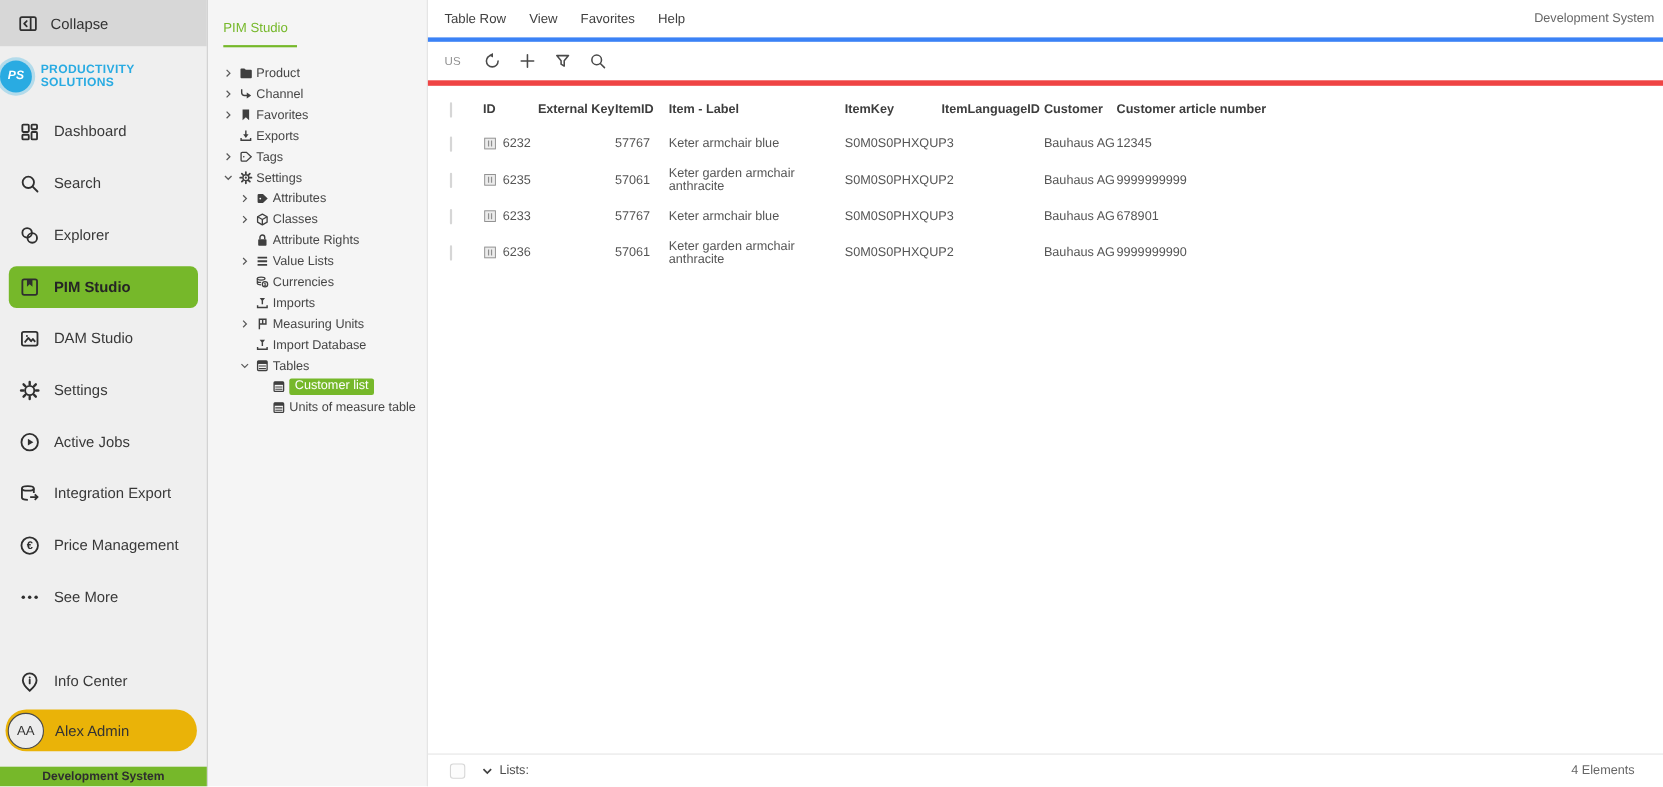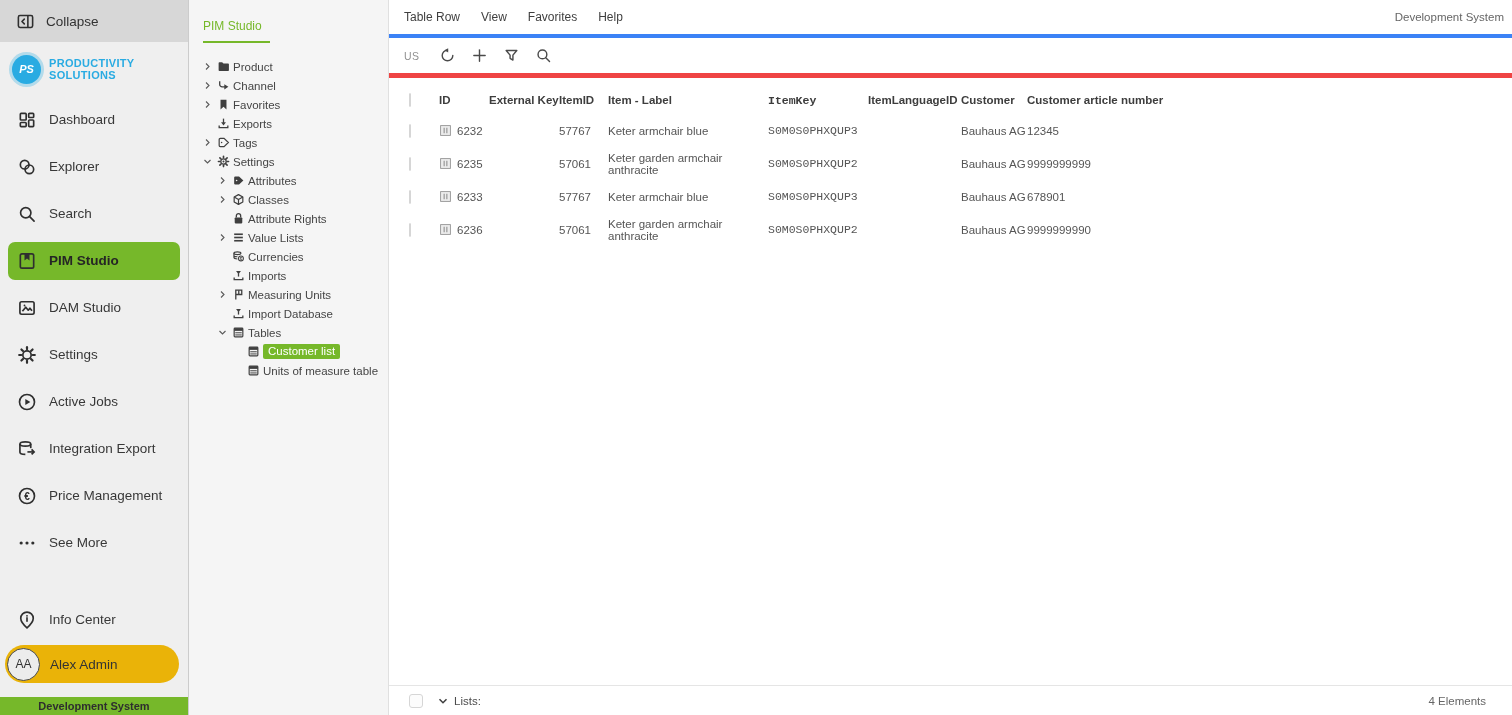--- a/index.html
+++ b/index.html
@@ -4,21 +4,21 @@
 <style>
   *{margin:0;padding:0;box-sizing:border-box;}
   html,body{width:1512px;height:715px;overflow:hidden;}
   body{font-family:"Liberation Sans",sans-serif;color:#3c3c3c;background:#fff;}
   .app{display:flex;width:1512px;height:715px;}
 
   
   .sidebar{width:189px;min-width:189px;background:#efefef;display:flex;flex-direction:column;border-right:1px solid #cccccc;}
   .collapse-bar{height:42px;background:#d7d7d7;display:flex;align-items:center;padding-left:16px;gap:11px;cursor:pointer;}
   .collapse-bar span{font-size:13.5px;color:#323232;}
-  .logo-row{height:54px;display:flex;align-items:center;padding-left:12px;gap:8px;}
+  .logo-row{height:54px;display:flex;align-items:center;gap:8px;}
   .logo-badge{width:29px;height:29px;border-radius:50%;background:#29abe2;color:#fff;display:flex;align-items:center;justify-content:center;font-size:11px;font-weight:700;font-style:italic;box-shadow:0 0 0 3px rgba(41,171,226,.30);}
   .logo-text{display:flex;flex-direction:column;color:#29abe2;font-size:11px;font-weight:800;letter-spacing:.3px;line-height:1.1;}
   .nav-item{height:47px;display:flex;align-items:center;padding-left:17px;gap:12px;cursor:pointer;}
   .nav-item svg{width:20px;height:20px;flex:none;color:#2f2f2f;}
   .nav-item span{font-size:13.5px;color:#383838;}
   .nav-item.active{height:38px;margin:4.5px 8px;padding-left:9px;background:#76b82a;border-radius:7px;}
   .nav-item.active span{font-weight:700;color:#252525;}
   .spacer{flex:1;}
   .user-pill{height:38px;margin:2px 9px 14px 5px;background:#eab308;border-radius:19px;display:flex;align-items:center;cursor:pointer;}
   .avatar{width:33px;height:33px;border-radius:50%;border:1.5px solid #4a4a4a;background:#ececec;display:flex;align-items:center;justify-content:center;font-size:12px;font-weight:400;color:#333;margin-left:2px;flex:none;}
@@ -51,21 +51,21 @@
 
   .grid{padding-top:8px;}
   .grow{display:flex;align-items:center;padding-left:20px;}
   .grow.head{height:28px;font-weight:700;font-size:11.5px;color:#3d3d3d;}
   .grow.data{height:33px;font-size:11.5px;color:#555;}
   .c-check{width:30px;}
   .c-id{width:50px;display:flex;align-items:center;gap:5px;}
   .c-ext{width:70px;}
   .c-iid{width:49px;}
   .c-lbl{width:160px;}
-  .c-key{width:100px;font-family:Liberation Mono, monospace;}
+  .c-key{width:88px;}
   .c-lang{width:93px;}
   .c-cust{width:66px;}
   .c-art{width:200px;}
   .cbx{width:14px;height:14px;border:1px solid #d6d6d6;border-radius:3px;background:#fcfcfc;cursor:pointer;flex:none;}
   .row-icon{width:13px;height:13px;color:#8f8f8f;flex:none;}
 
   .statusbar{margin-top:auto;height:30px;border-top:1px solid #e5e5e5;display:flex;align-items:center;padding-left:20px;}
   .statusbar .marklbl{font-size:11.5px;color:#4c4c4c;margin-left:4px;}
   .statusbar .chev{width:14px;height:14px;color:#3f3f3f;margin-left:13px;cursor:pointer;}
   .statusbar .count{margin-left:auto;margin-right:26px;font-size:11.5px;color:#666;}
@@ -100,31 +100,31 @@
         <svg viewBox="0 0 24 24" fill="none" stroke="currentColor" stroke-width="2">
             <rect x="4" y="4" width="7" height="8" rx="1"></rect>
             <rect x="14" y="4" width="6" height="5" rx="1"></rect>
             <rect x="4" y="15" width="7" height="5" rx="1"></rect>
             <rect x="14" y="12" width="6" height="8" rx="1"></rect>
           </svg>
         <span>Dashboard</span>
       </div>
       <div class="nav-item">
         <svg viewBox="0 0 24 24" fill="none" stroke="currentColor" stroke-width="2">
+            <circle cx="10.5" cy="10.5" r="6.2"></circle>
+            <line x1="15.2" y1="15.2" x2="20.5" y2="20.5" stroke-linecap="round"></line>
+          </svg>
+        <span>Search</span>
+      </div>
+      <div class="nav-item">
+        <svg viewBox="0 0 24 24" fill="none" stroke="currentColor" stroke-width="2">
             <circle cx="9.2" cy="9.2" r="5.2"></circle>
             <circle cx="14.8" cy="14.8" r="5.2"></circle>
           </svg>
         <span>Explorer</span>
-      </div>
-      <div class="nav-item">
-        <svg viewBox="0 0 24 24" fill="none" stroke="currentColor" stroke-width="2">
-            <circle cx="10.5" cy="10.5" r="6.2"></circle>
-            <line x1="15.2" y1="15.2" x2="20.5" y2="20.5" stroke-linecap="round"></line>
-          </svg>
-        <span>Search</span>
       </div>
       <div class="nav-item active">
         <svg viewBox="0 0 24 24">
             <rect x="4" y="3.5" width="16" height="17" rx="2" fill="none" stroke="currentColor" stroke-width="2"></rect>
             <path d="M9,3.5 v8 l3,-2.6 3,2.6 v-8 z" fill="currentColor"></path>
           </svg>
         <span>PIM Studio</span>
       </div>
       <div class="nav-item">
         <svg viewBox="0 0 24 24" fill="none" stroke="currentColor" stroke-width="2">

